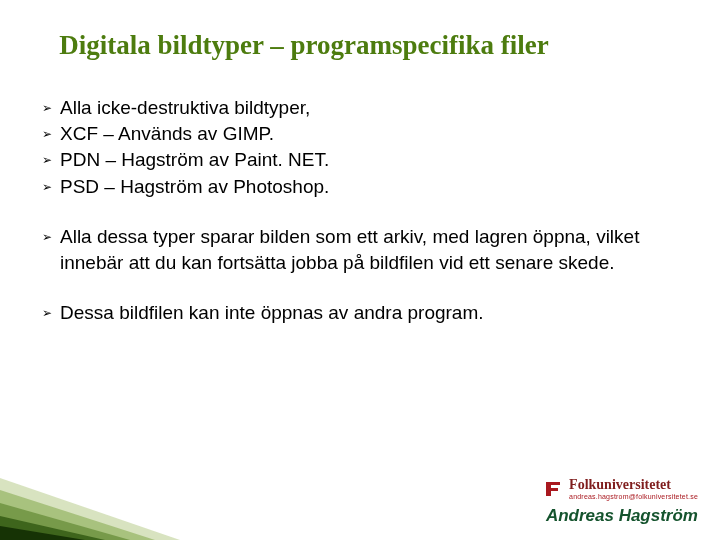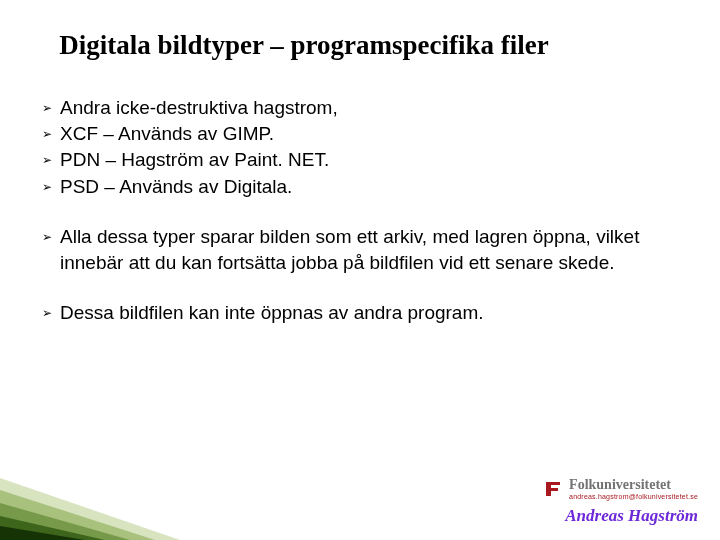--- a/index.html
+++ b/index.html
@@ -21,21 +21,21 @@
   }
   .title {
     position: absolute;
     top: 30px;
     left: 0;
     width: 608px;
     text-align: center;
     font-family: Georgia, 'Times New Roman', serif;
     font-weight: bold;
     font-size: 27px;
-    color: #000000;
+    color: #4d7c0f;
   }
   .content {
     position: absolute;
     top: 95px;
     left: 42px;
     width: 626px;
     font-size: 19px;
     line-height: 1.38;
   }
   .content .group {
@@ -86,60 +86,60 @@
   .folk-text {
     display: flex;
     flex-direction: column;
     align-items: flex-start;
     line-height: 1;
   }
   .folk-name {
     font-family: Georgia, serif;
     font-weight: bold;
     font-size: 14px;
-    color: #737373;
+    color: #7f1d1d;
   }
   .folk-sub {
     font-family: Arial, sans-serif;
     font-size: 7px;
     color: #a9181f;
     letter-spacing: 0.2px;
     margin-top: 1px;
   }
   .author {
-    font-family: Liberation Serif, serif;
+    font-family: Liberation Sans, sans-serif;
     font-weight: bold;
     font-style: italic;
     font-size: 17px;
-    color: #6d28d9;
+    color: #14532d;
   }
 </style>
 </head>
 <body>
 <div class="slide">
 
   <div class="title">Digitala bildtyper – programspecifika filer</div>
 
   <div class="content">
     <div class="group">
       <div class="bullet-line">
         <span class="bullet-marker">➢</span>
-        <span class="bullet-text">Andra icke-destruktiva hagstrom,</span>
+        <span class="bullet-text">Alla icke-destruktiva bildtyper,</span>
       </div>
       <div class="bullet-line">
         <span class="bullet-marker">➢</span>
         <span class="bullet-text">XCF – Används av GIMP.</span>
       </div>
       <div class="bullet-line">
         <span class="bullet-marker">➢</span>
         <span class="bullet-text">PDN – Hagström av Paint. NET.</span>
       </div>
       <div class="bullet-line">
         <span class="bullet-marker">➢</span>
-        <span class="bullet-text">PSD – Används av Digitala.</span>
+        <span class="bullet-text">PSD – Hagström av Photoshop.</span>
       </div>
     </div>
 
     <div class="group">
       <div class="bullet-line">
         <span class="bullet-marker">➢</span>
         <span class="bullet-text">Alla dessa typer sparar bilden som ett arkiv, med lagren öppna, vilket innebär att du kan fortsätta jobba på bildfilen vid ett senare skede.</span>
       </div>
     </div>
 

